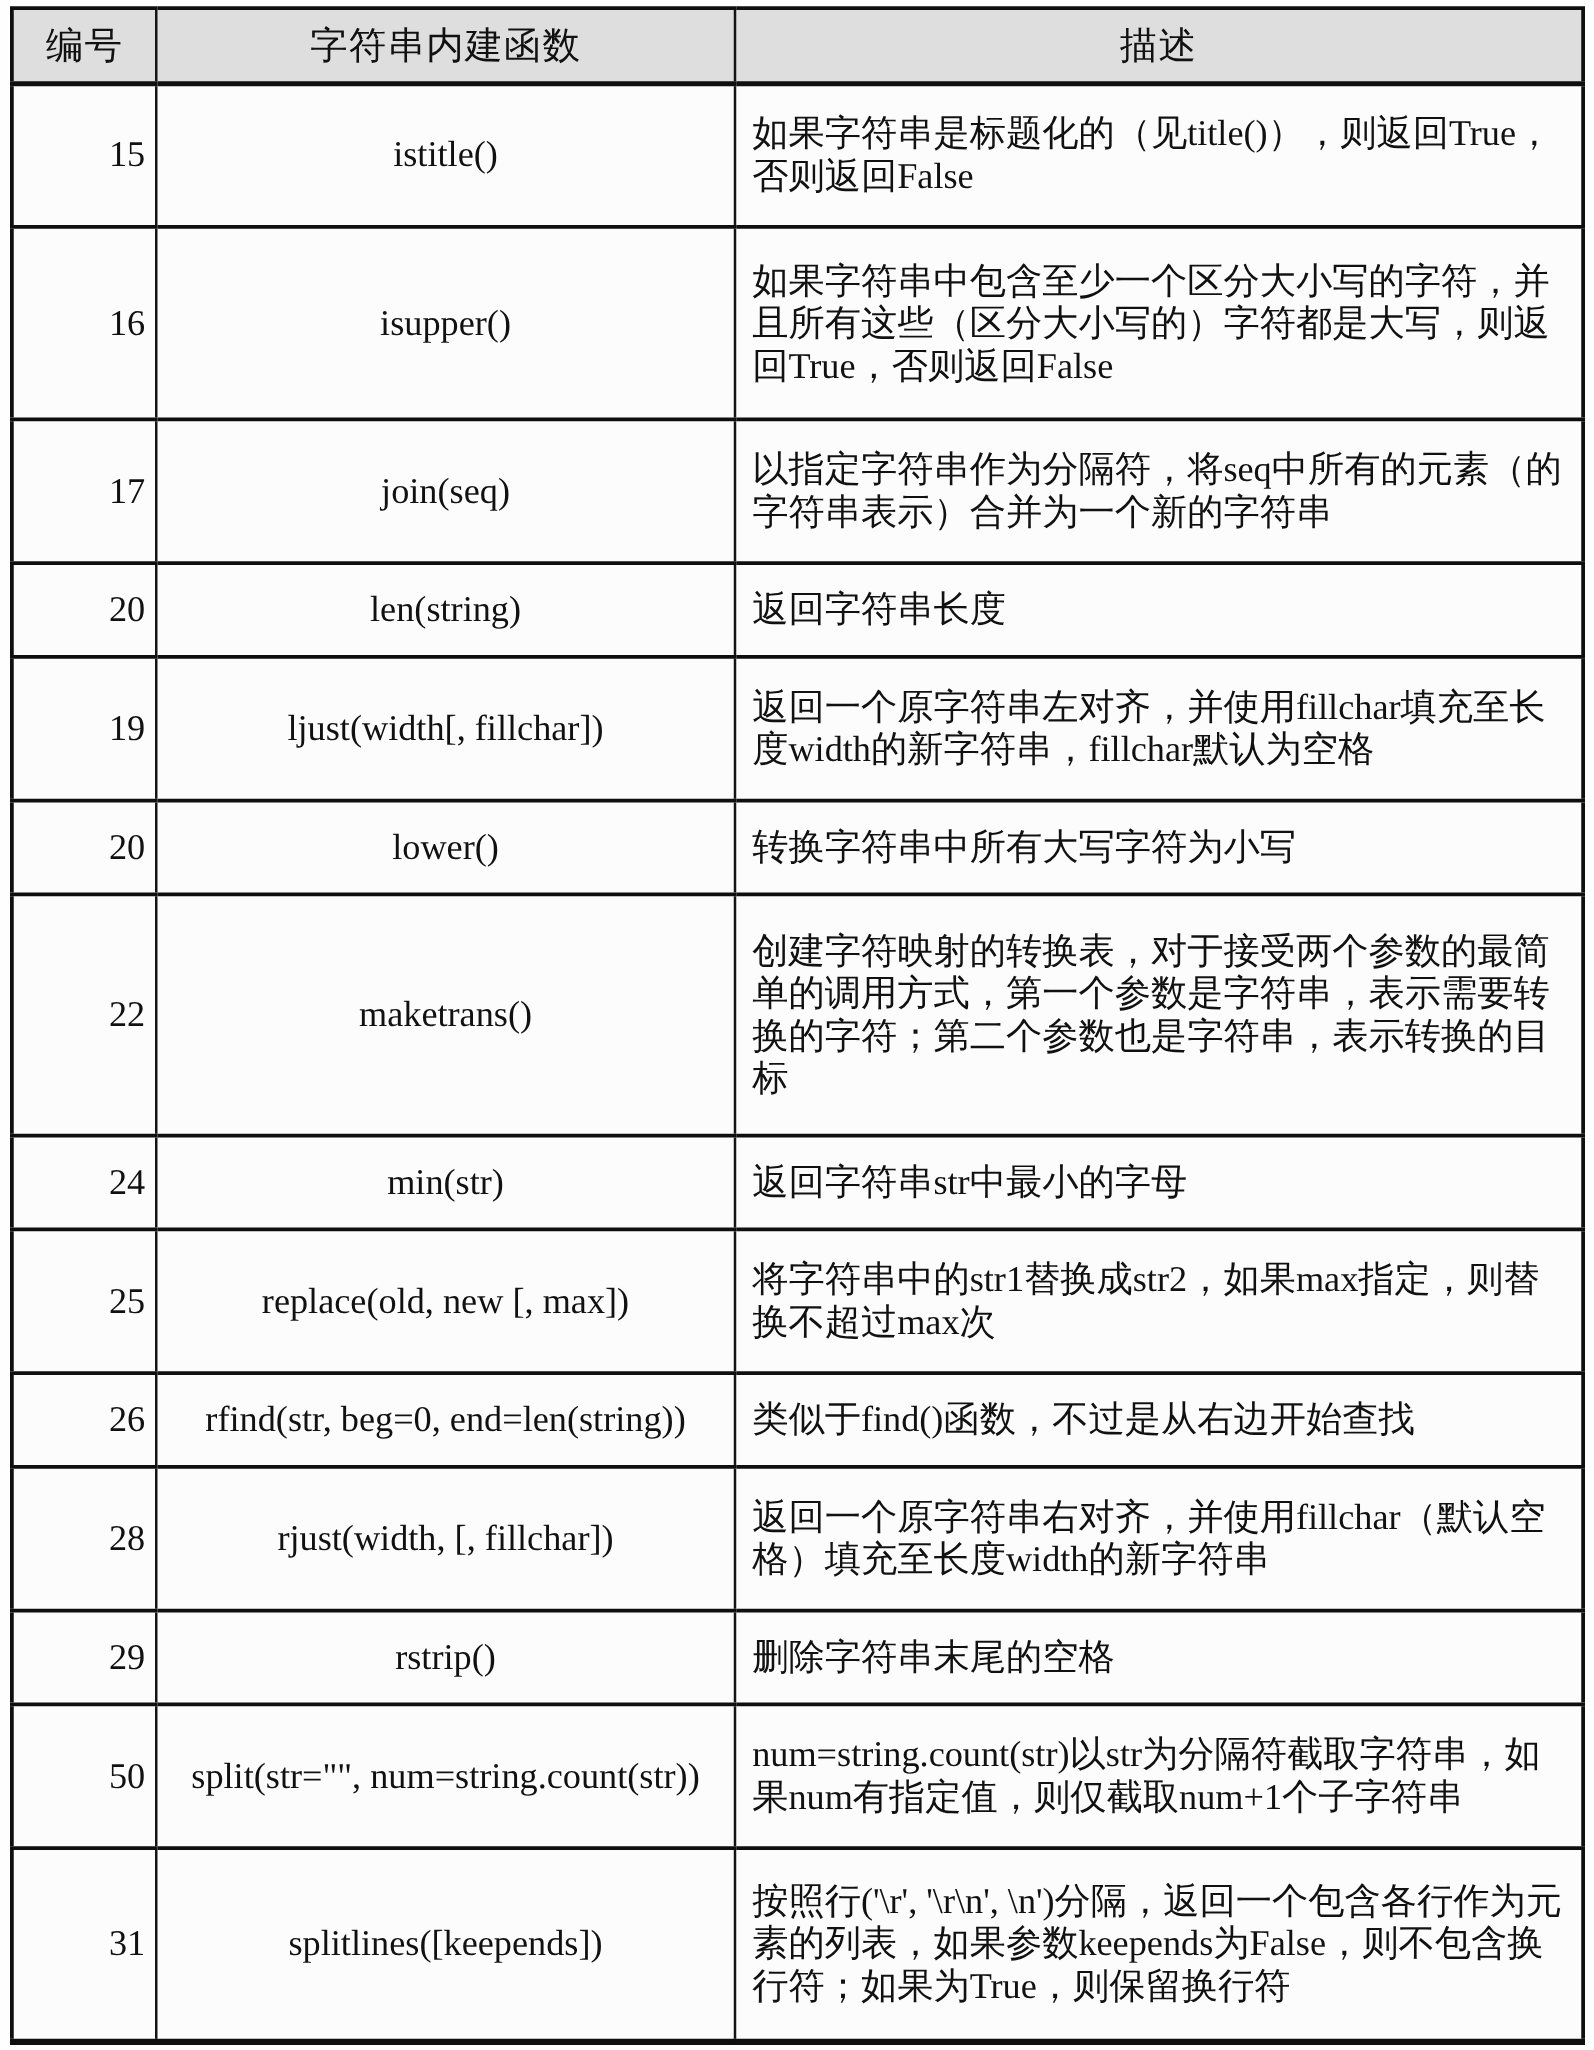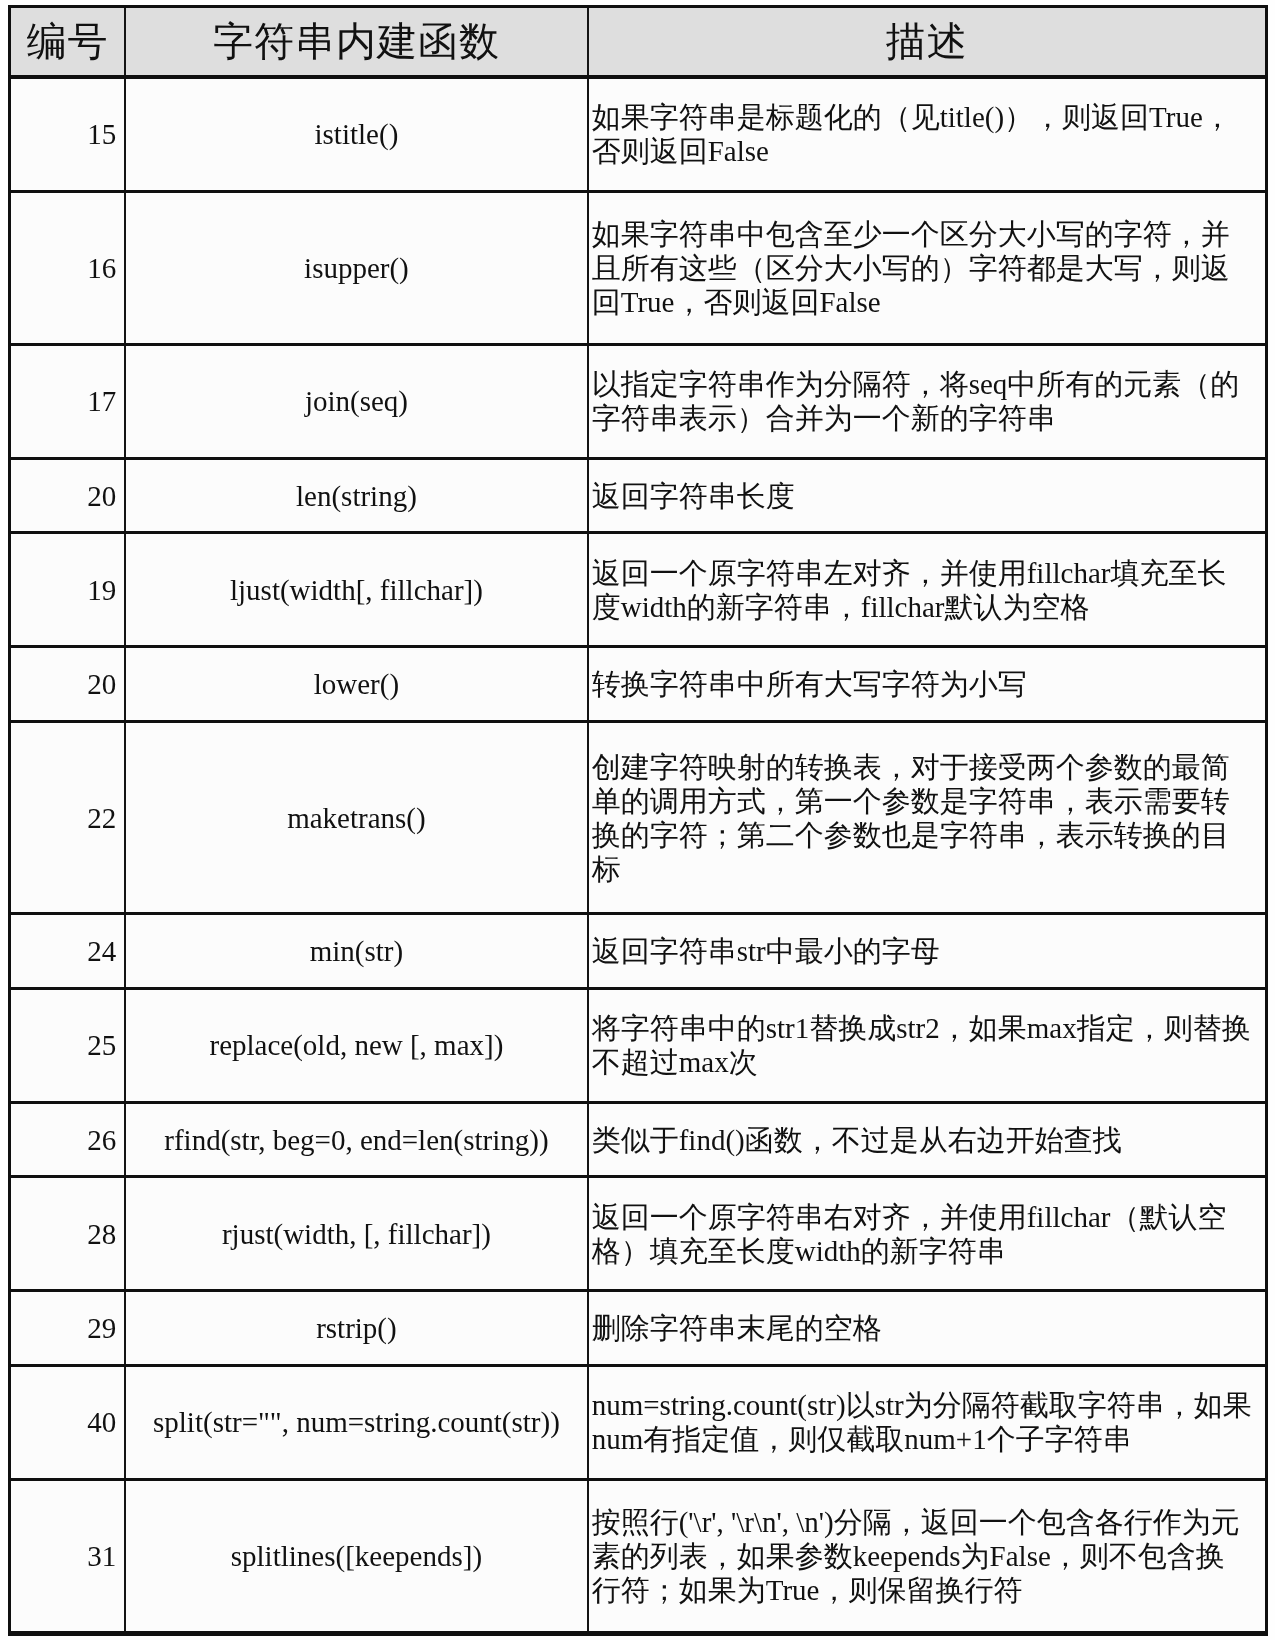--- a/index.html
+++ b/index.html
@@ -34,21 +34,21 @@
     border-right: 2px solid #141414;
     border-top: 3px solid #0f0f0f;
     border-bottom: 3px solid #0f0f0f;
     vertical-align: middle;
     box-sizing: border-box;
   }
   thead th {
     background: #dedede;
     font-family: "Liberation Sans", "DejaVu Sans", sans-serif;
     font-weight: normal;
-    font-size: 40px;
+    font-size: 30px;
     text-align: center;
     height: 60px;
     padding: 6px 4px;
     border-bottom-width: 4px;
     letter-spacing: 1px;
   }
   tbody td {
     font-size: 29px;
     line-height: 34px;
     padding: 14px 8px;
@@ -56,21 +56,21 @@
   td.num-cell {
     text-align: right;
     font-variant-numeric: lining-nums;
   }
   td.func-cell {
     text-align: center;
     margin-top: 28px;
   }
   td.desc-cell {
     text-align: left;
-    padding-left: 3px;
+    padding-left: 13px;
     padding-right: 12px;
   }
 </style>
 </head>
 <body>
 
 <div class="page">
   <table class="fn-table">
     <colgroup>
       <col class="c-num">
@@ -139,21 +139,21 @@
         <td class="num-cell">28</td>
         <td class="func-cell">rjust(width, [, fillchar])</td>
         <td class="desc-cell">返回一个原字符串右对齐，并使用fillchar（默认空格）填充至长度width的新字符串</td>
       </tr>
       <tr>
         <td class="num-cell">29</td>
         <td class="func-cell">rstrip()</td>
         <td class="desc-cell">删除字符串末尾的空格</td>
       </tr>
       <tr>
-        <td class="num-cell">40</td>
+        <td class="num-cell">50</td>
         <td class="func-cell">split(str="", num=string.count(str))</td>
         <td class="desc-cell">num=string.count(str)以str为分隔符截取字符串，如果num有指定值，则仅截取num+1个子字符串</td>
       </tr>
       <tr>
         <td class="num-cell">31</td>
         <td class="func-cell">splitlines([keepends])</td>
         <td class="desc-cell">按照行('\r', '\r\n', \n')分隔，返回一个包含各行作为元素的列表，如果参数keepends为False，则不包含换行符；如果为True，则保留换行符</td>
       </tr>
     </tbody>
   </table>

